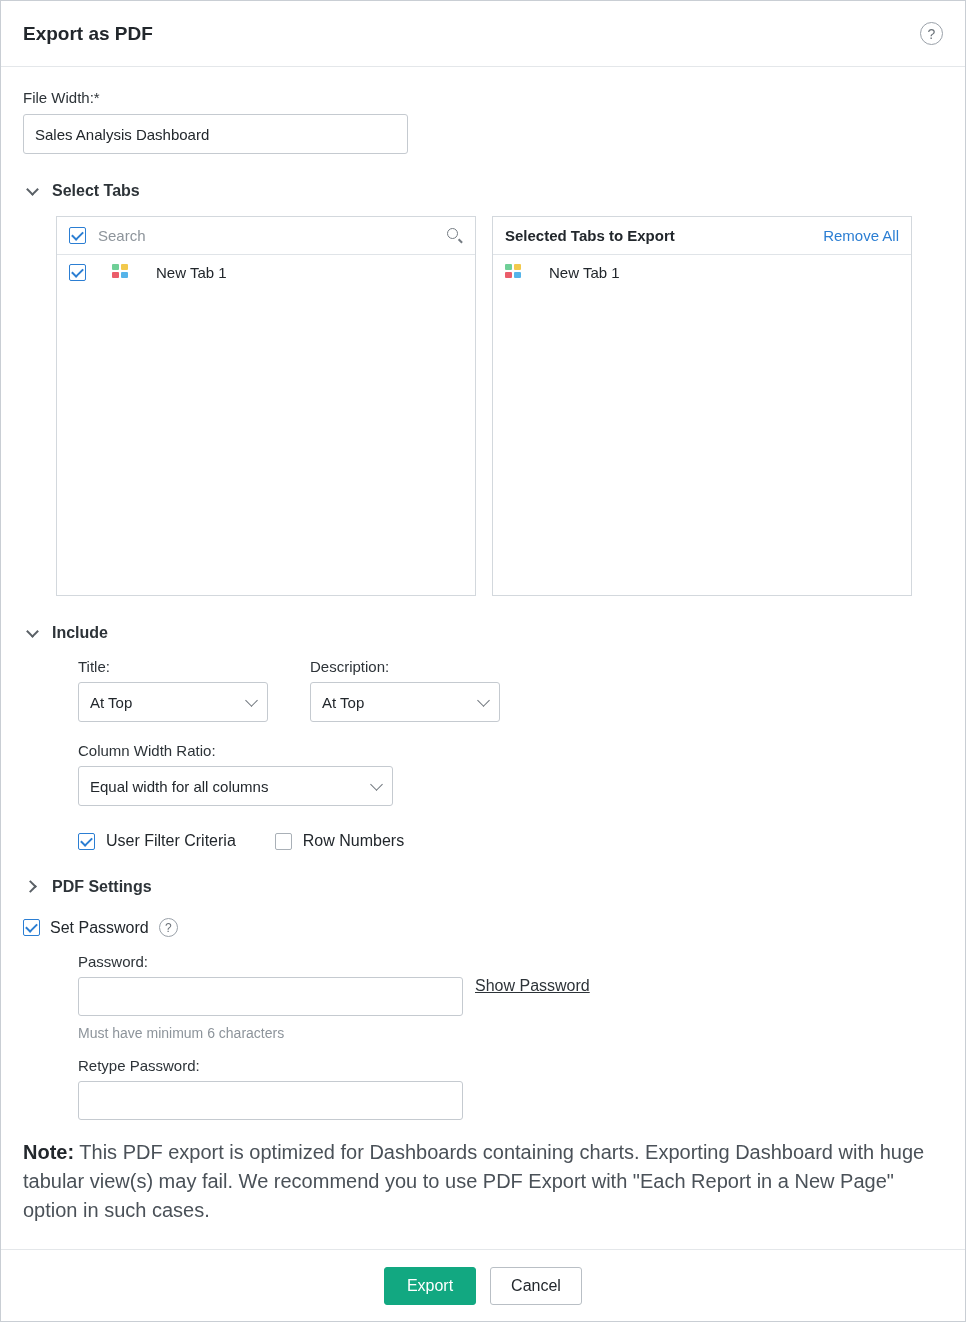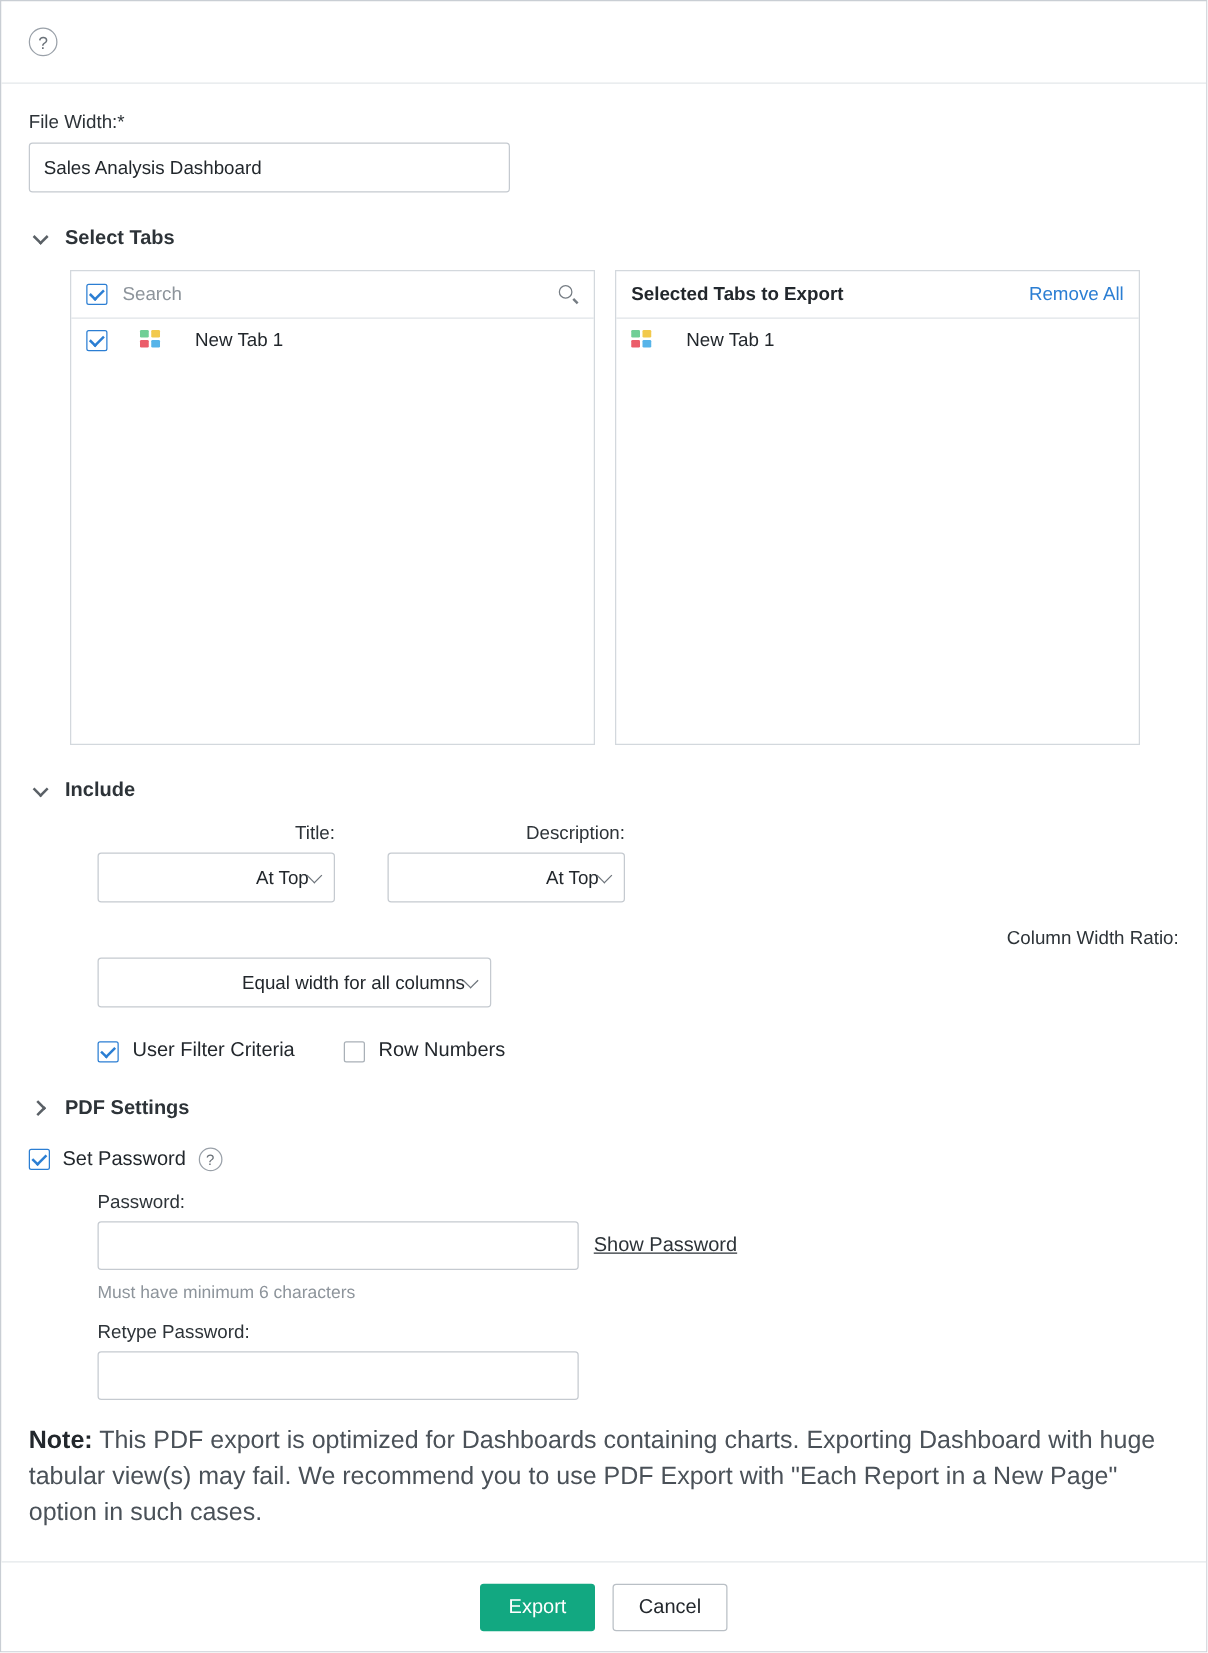--- a/index.html
+++ b/index.html
@@ -177,21 +177,21 @@
   }
   .tab-icon b {
     position: absolute; width: 7px; height: 6px; border-radius: 1px; display: block;
   }
   .tab-icon b:nth-child(1){ background:#6fcf97; left:0; top:0; }
   .tab-icon b:nth-child(2){ background:#f2c94c; left:9px; top:0; }
   .tab-icon b:nth-child(3){ background:#eb5d6a; left:0; top:8px; }
   .tab-icon b:nth-child(4){ background:#56b4e9; left:9px; top:8px; }
   .list-label { font-size: 15px; color: #22272c; }
   
-  .inc-wrap { padding-left: 55px; text-align: right; }
+  .inc-wrap { padding-left: 55px; }
   .row-flex { display: flex; gap: 42px; }
   .sel-label { font-size: 15px; color: #2d3338; margin-bottom: 7px; display:block; }
   .select-box {
     height: 40px;
     border: 1px solid #c5cad0;
     border-radius: 3px;
     display: flex;
     align-items: center;
     padding: 0 11px;
     font-size: 15px;
@@ -249,20 +249,21 @@
   }
   .btn-primary { background: #12a881; color: #fff; border: 1px solid #12a881; padding: 0 20px; }
   .btn-secondary { background: #fff; color: #22272c; border: 1px solid #b9bfc5; padding: 0 20px; }
 </style>
 </head>
 <body>
 
 <div id="dialog">
 
   <div class="dlg-header">
+    <div class="dlg-title">Export as PDF</div>
     <div class="help-circle">?</div>
   </div>
 
   <div class="dlg-body">
 
     
     <label class="field-label">File Width:*</label>
     <input class="text-input" type="text" value="Sales Analysis Dashboard" style="">
 
     
@@ -367,21 +368,21 @@
 
     
     <div style="display:flex; align-items:center; gap:10px; margin-top:20px;">
       <div class="cbx on"></div>
       <span style="font-size:16px;color:#22272c;">Set Password</span>
       <div class="help-circle" style="width:19px;height:19px;font-size:12px;">?</div>
     </div>
 
     <div class="pw-wrap" style="margin-top:16px;">
       <label class="sel-label">Password:</label>
-      <div style="display:flex; align-items:center;">
+      <div style="display:flex; ">
         <input class="pw-input" type="password" value="" style="">
         <span class="show-pw">Show Password</span>
       </div>
       <div class="hint">Must have minimum 6 characters</div>
 
       <label class="sel-label" style="margin-top:16px;">Retype Password:</label>
       <input class="pw-input" type="password" value="" style="">
     </div>
 
     <div class="note">

